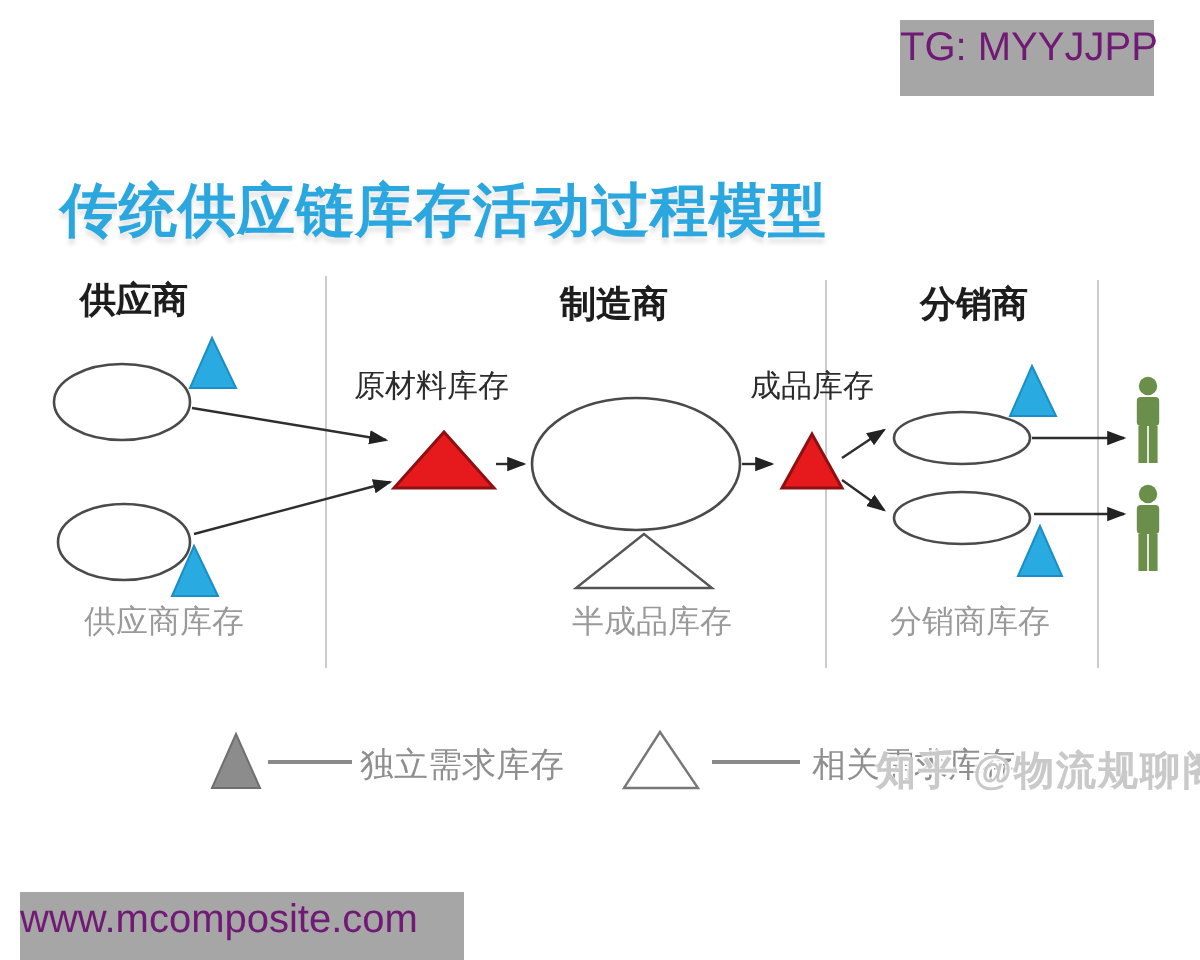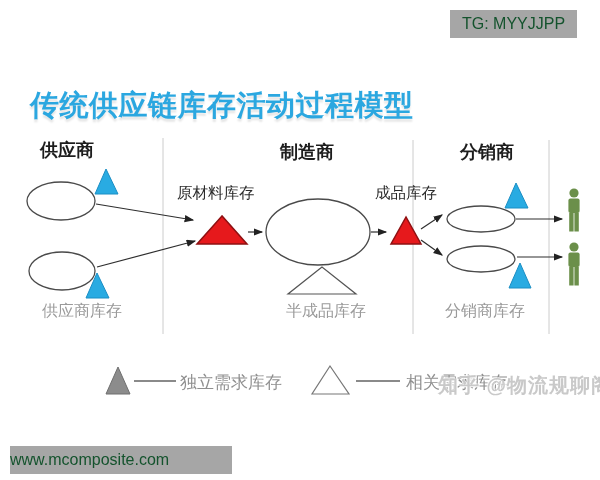--- a/index.html
+++ b/index.html
@@ -6,24 +6,24 @@
   body {
     width:600px; height:480px;
     background:#ffffff;
     position:relative;
     overflow:hidden;
     font-family:"Liberation Sans", sans-serif;
   }
   .gray-box {
     position:absolute;
     background:#a6a6a6;
-    color:#14532d;
-    font-size:16px;
+    color:#701a75;
+    font-size:20px;
     line-height:28px;
-    height:28px;
+    height:38px;
     white-space:nowrap;
   }
   #tg-box { left:450px; top:10px; width:127px; text-align:center; }
   #footer-bar { left:10px; top:446px; width:222px; padding-left:0; text-align:left; }
   #page-title {
     position:absolute;
     left:18px; top:74px;
     margin:12px;
     font-size:29px;
     font-weight:800;

